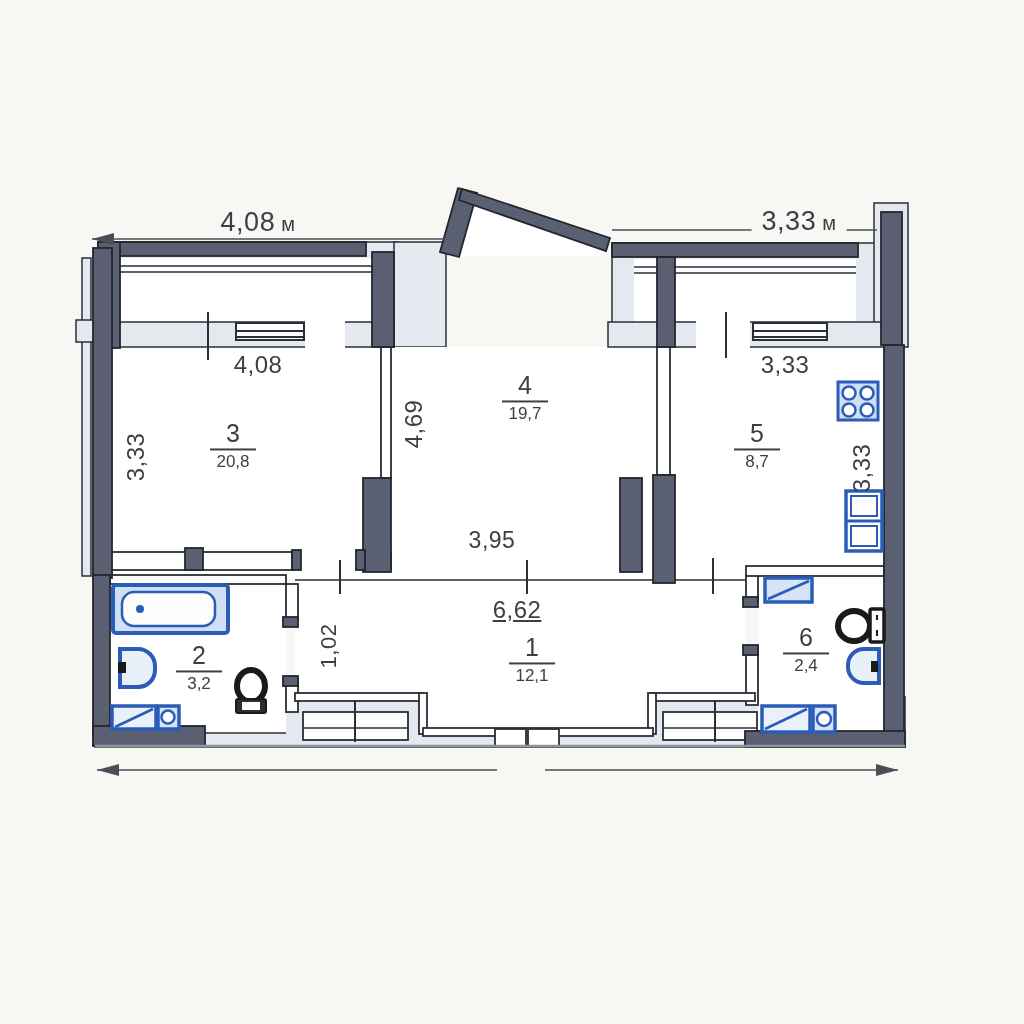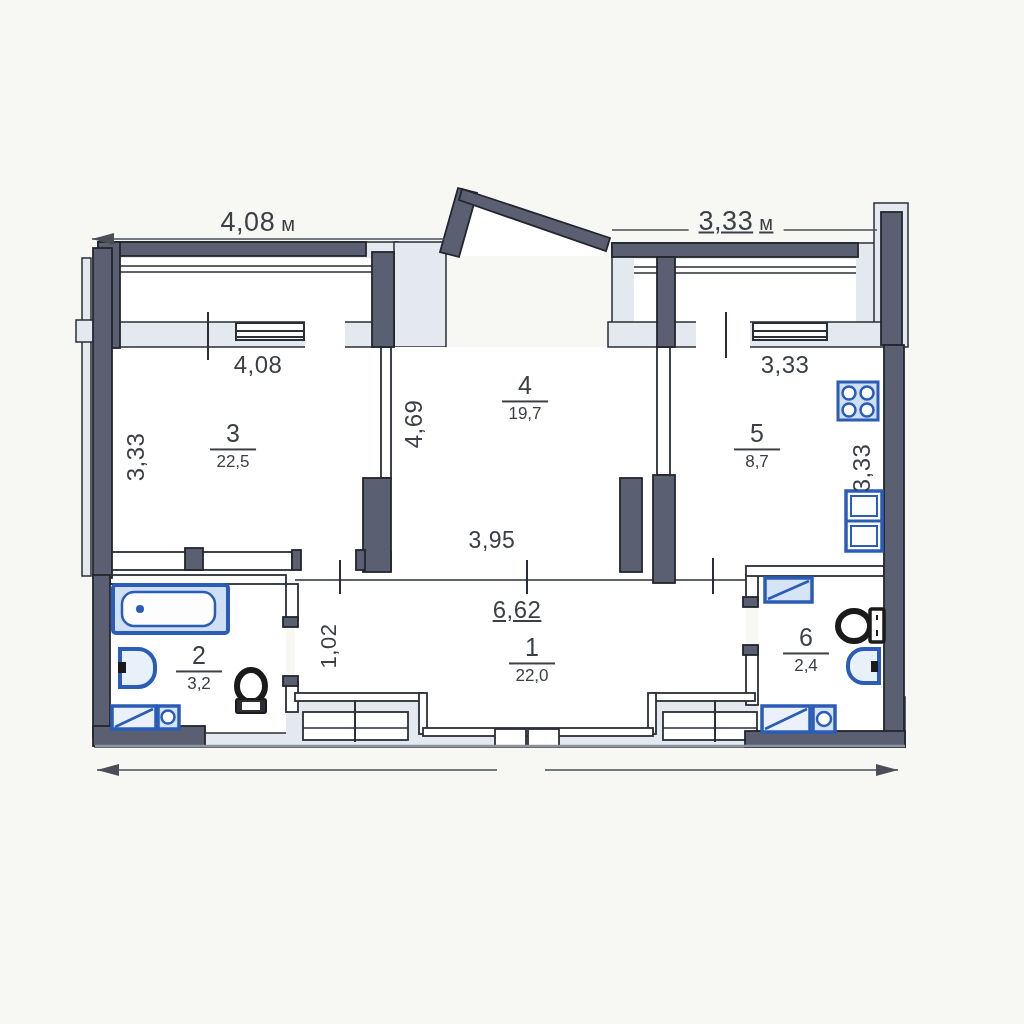--- a/index.html
+++ b/index.html
@@ -205,46 +205,46 @@
   </g>
   <g>
     <rect x="846" y="491" width="36" height="60" fill="#ffffff" stroke="#2a5cb8" stroke-width="3.5"></rect>
     <line x1="846" y1="521" x2="882" y2="521" stroke="#2a5cb8" stroke-width="3"></line>
     <rect x="851" y="496" width="26" height="20" fill="none" stroke="#2a5cb8" stroke-width="2"></rect>
     <rect x="851" y="526" width="26" height="20" fill="none" stroke="#2a5cb8" stroke-width="2"></rect>
   </g>
 </svg>
 
   <div class="lbl dim" style="left:258px;top:222px;"><span>4,08</span><span class="unit">м</span></div>
-  <div class="lbl dim" style="left:736px;top:221px;text-decoration:underline;"><span>3,33</span><span class="unit">м</span></div>
+  <div class="lbl dim" style="left:799px;top:221px;"><span>3,33</span><span class="unit">м</span></div>
 
   <div class="lbl inner-dim" style="left:258px;top:365px;">4,08</div>
   <div class="lbl inner-dim" style="left:785px;top:365px;">3,33</div>
   <div class="lbl inner-dim rot" style="left:136px;top:457px;">3,33</div>
   <div class="lbl inner-dim rot" style="left:414px;top:424px;">4,69</div>
   <div class="lbl inner-dim rot" style="left:862px;top:468px;">3,33</div>
   <div class="lbl inner-dim rot" style="left:329px;top:646px;font-size:22px;">1,02</div>
   <div class="lbl inner-dim" style="left:492px;top:540px;font-size:23px;">3,95</div>
   <div class="lbl inner-dim" style="left:517px;top:610px;text-decoration:underline;">6,62</div>
 
   <div class="rlabel" style="left:233px;top:446px;">
     <span class="num">3</span>
-    <span class="area">22,5</span>
+    <span class="area">20,8</span>
   </div>
   <div class="rlabel" style="left:525px;top:398px;">
     <span class="num">4</span>
     <span class="area">19,7</span>
   </div>
   <div class="rlabel" style="left:757px;top:446px;">
     <span class="num">5</span>
     <span class="area">8,7</span>
   </div>
   <div class="rlabel" style="left:532px;top:660px;">
     <span class="num">1</span>
-    <span class="area">22,0</span>
+    <span class="area">12,1</span>
   </div>
   <div class="rlabel" style="left:199px;top:668px;">
     <span class="num">2</span>
     <span class="area">3,2</span>
   </div>
   <div class="rlabel" style="left:806px;top:650px;">
     <span class="num">6</span>
     <span class="area">2,4</span>
   </div>
 

